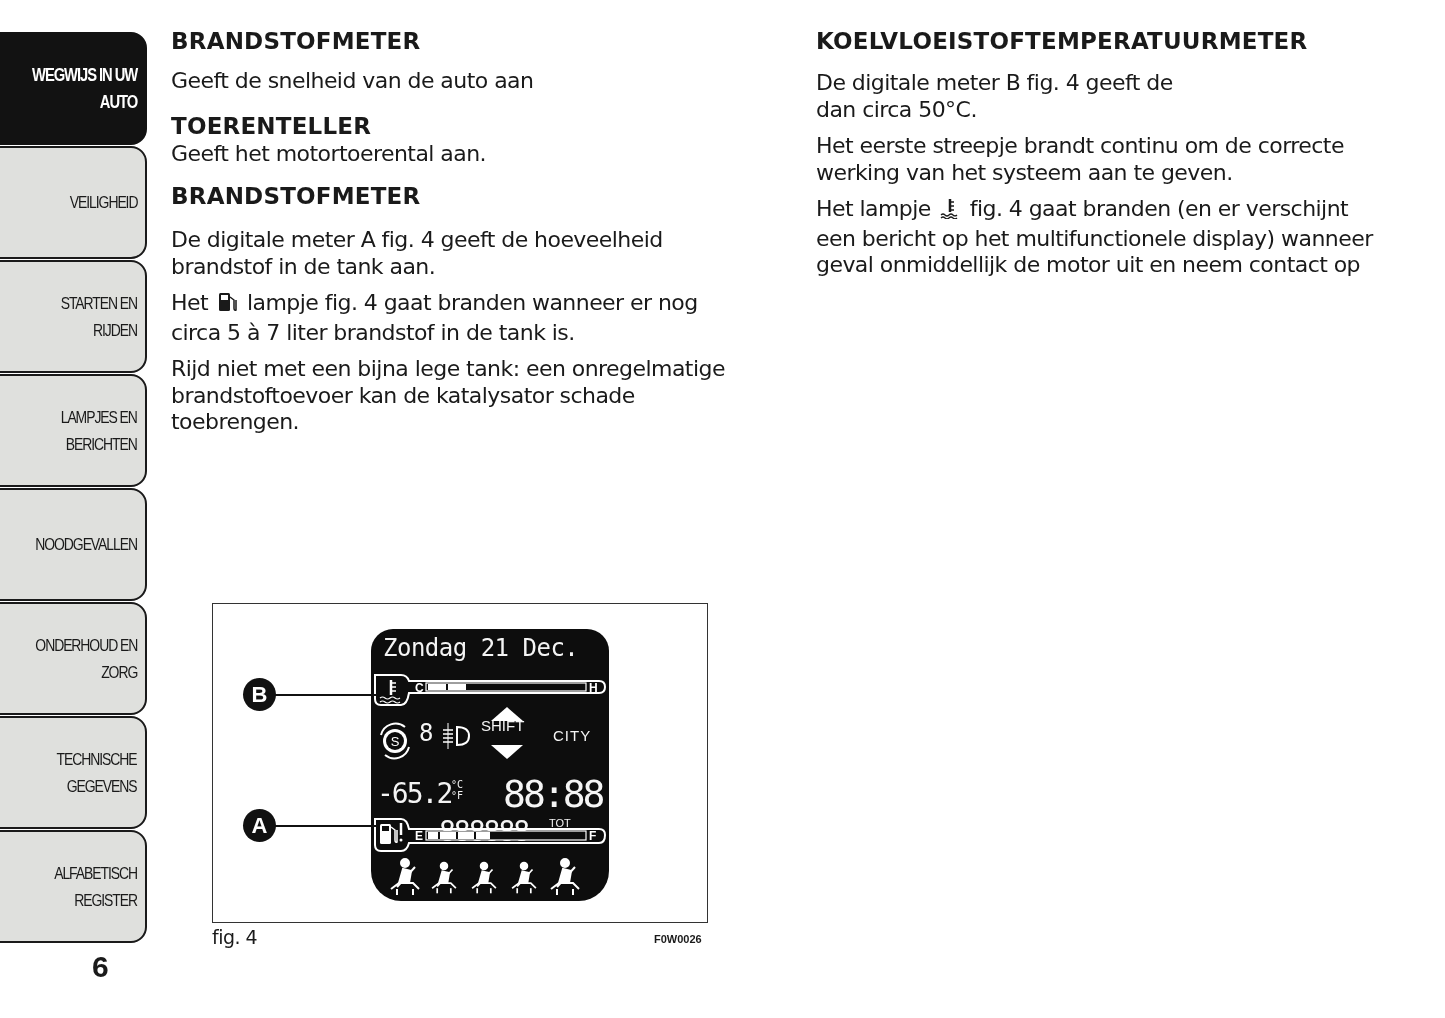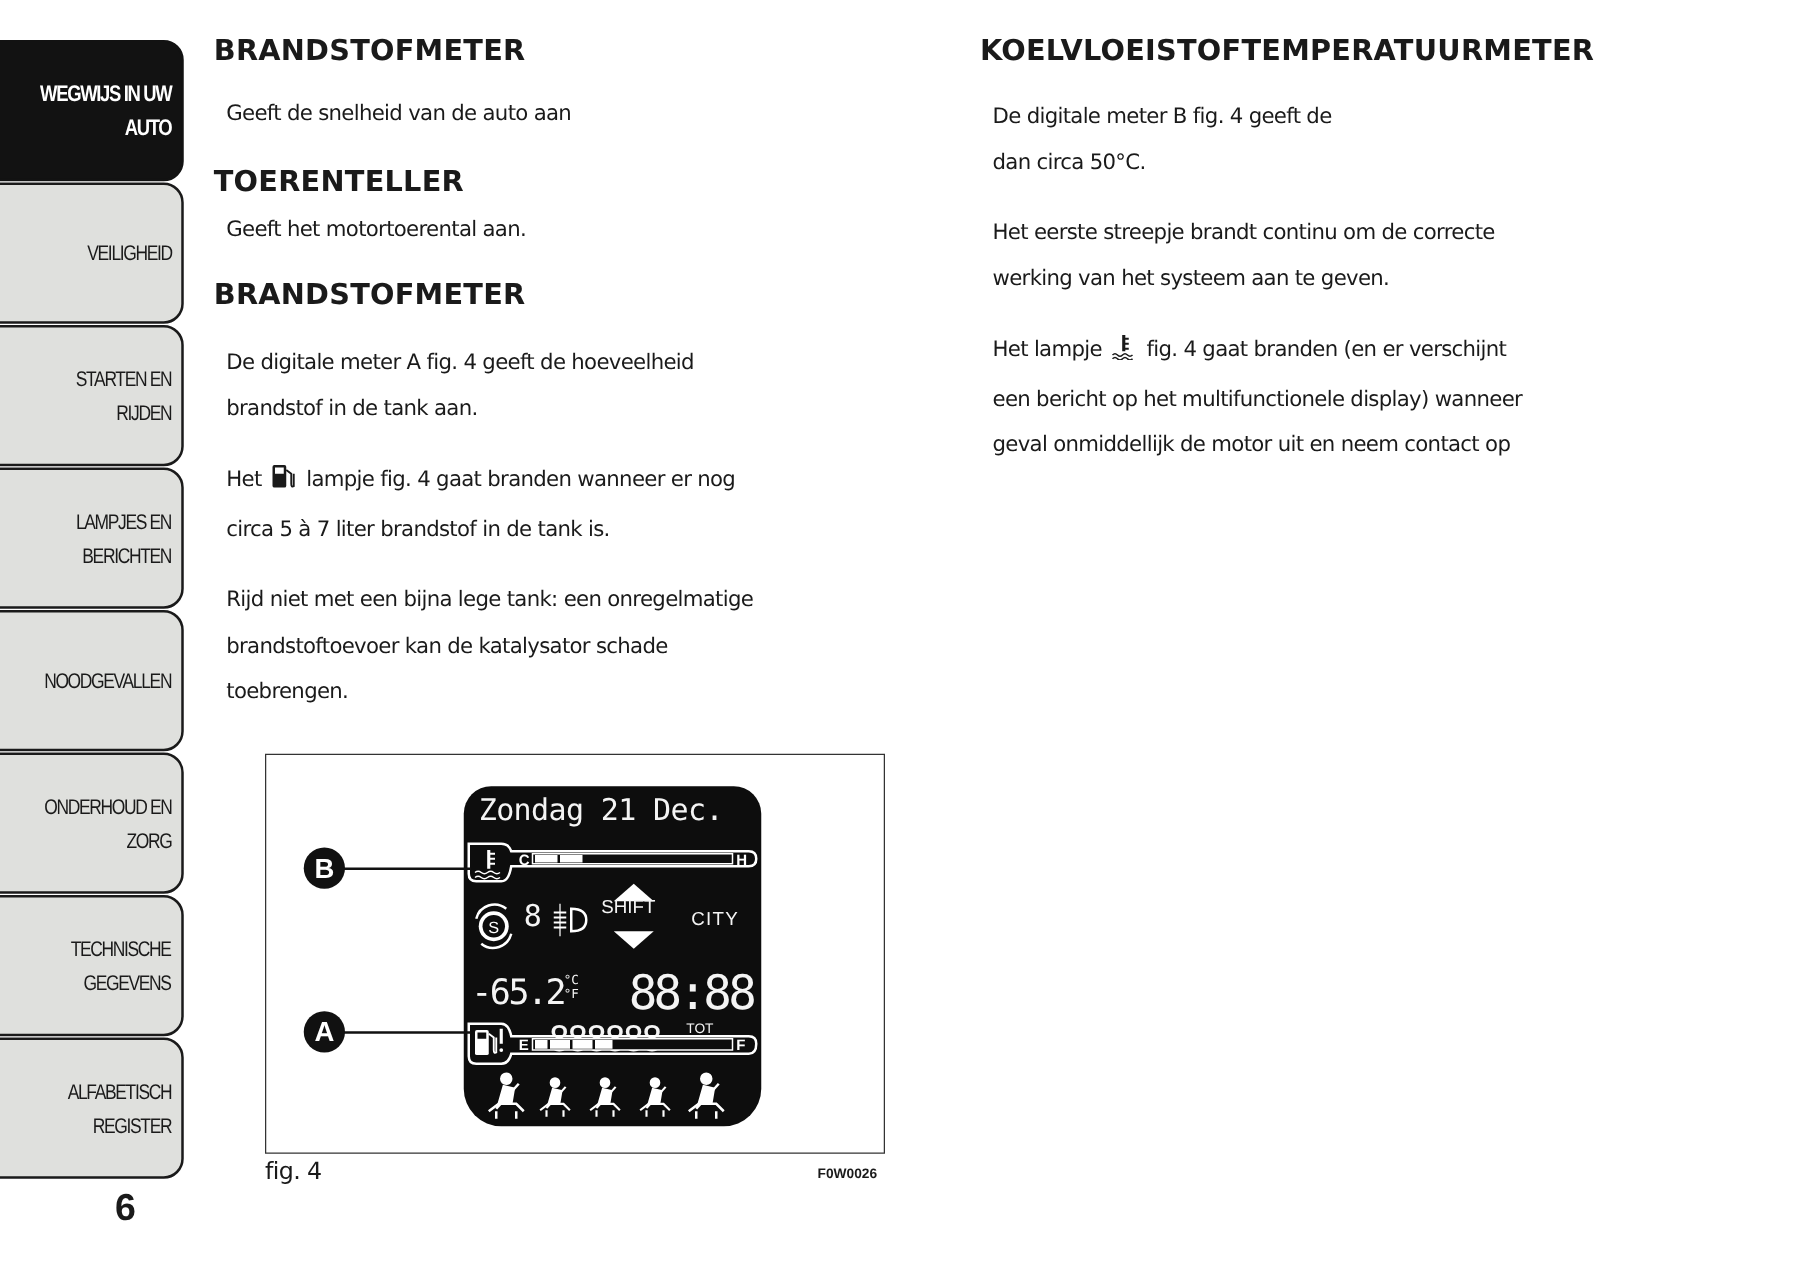--- a/index.html
+++ b/index.html
@@ -17,24 +17,24 @@
                font-size:17px; line-height:27px; letter-spacing:-1.3px;
                transform:scaleX(0.82); transform-origin:right center;
                color:#1a1a1a; white-space:pre-line; text-transform:uppercase; }
   .tab.active .tab-label { color:#ffffff; font-weight:bold; font-size:18px; }
   .page-number { position:absolute; left:92px; top:950px; font-size:30px; font-weight:bold;
                  font-family:"Liberation Sans", sans-serif; color:#1a1a1a; }
 
   
   .col { position:absolute; top:26px; }
   .col-left { left:171px; width:580px; }
-  .col-right { left:784px; width:600px; }
+  .col-right { left:816px; width:600px; }
   h2 { margin:0; font-family:"DejaVu Sans", sans-serif; font-weight:bold; font-size:23px;
        letter-spacing:0.2px; color:#1a1a1a; line-height:30px; }
-  p { margin:10px; font-family:"DejaVu Sans", sans-serif; font-size:17px; line-height:26.5px;
+  p { margin:0; font-family:"DejaVu Sans", sans-serif; font-size:22px; line-height:26.5px;
       letter-spacing:-0.55px; color:#1a1a1a; }
   .gap-s { height:10px; }
   .inline-icon { display:inline-block; vertical-align:-3px; margin:0 2px; }
 
   
   .figure-box { position:absolute; left:212px; top:603px; width:496px; height:320px;
                 border:1.5px solid #333; box-sizing:border-box; background:#fff; }
   .fig-caption { position:absolute; left:212px; top:926px; font-family:"DejaVu Sans", sans-serif;
                  font-size:19px; letter-spacing:-0.5px; color:#1a1a1a; }
   .fig-code { position:absolute; left:654px; top:933px; font-family:"Liberation Sans", sans-serif;

